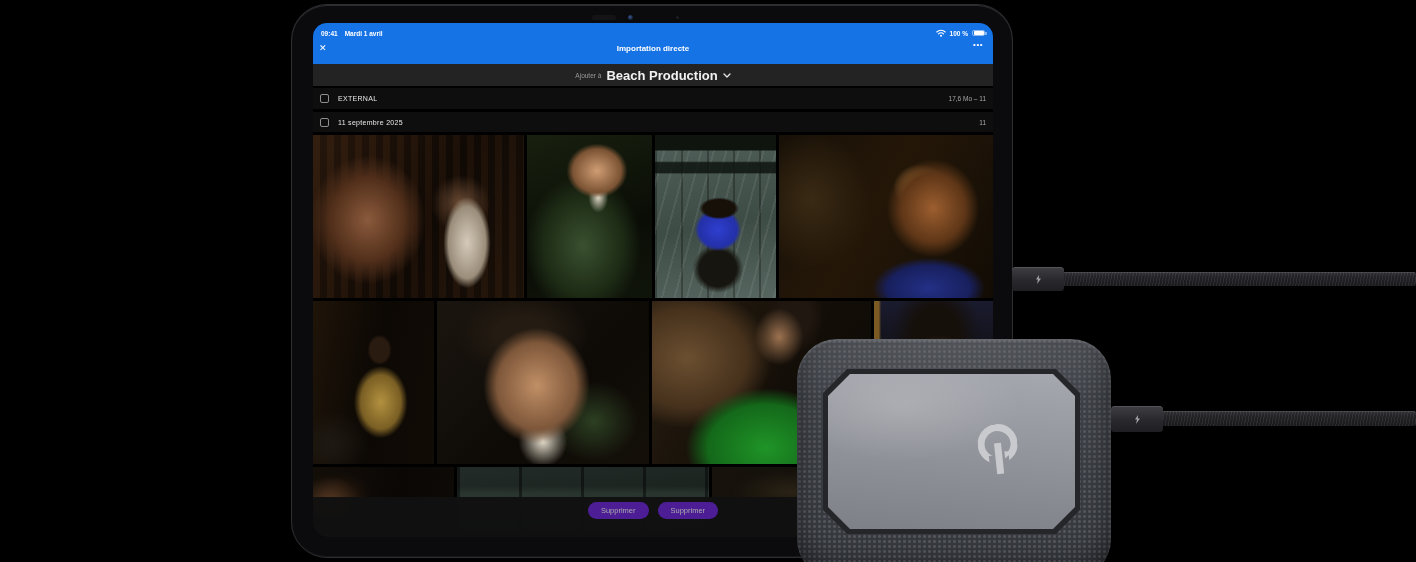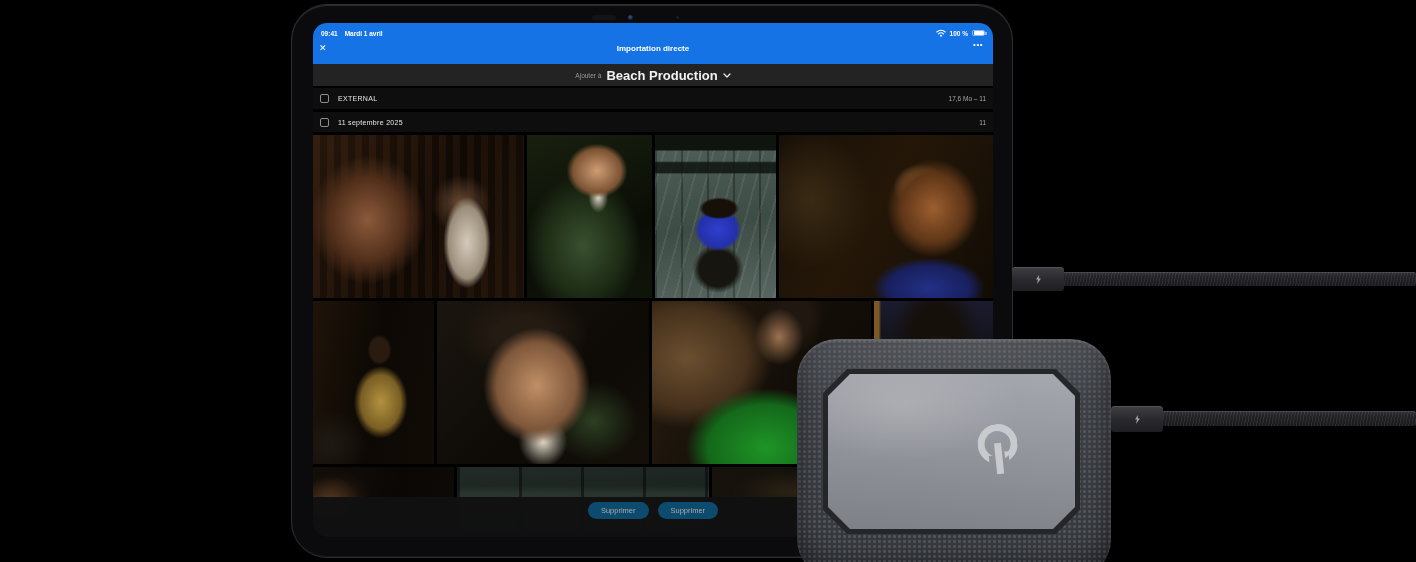--- a/index.html
+++ b/index.html
@@ -121,21 +121,21 @@
   .r3c4{width:84px;background:linear-gradient(120deg,#100d09,#080605);}
 
   
   .footer {
     position:absolute; left:0; right:0; bottom:0; height:40px;
     background:rgba(17,17,17,0.97);
     display:flex; justify-content:center; align-items:flex-start; gap:9px; padding-top:5px;
   }
   .pill {
     height:17px; padding:0 13px; border:none; border-radius:9px;
-    background:#0c4a6e; color:#ababab; font-size:7.5px; font-family:inherit;
+    background:#4c1d95; color:#ababab; font-size:7.5px; font-family:inherit;
     display:flex; align-items:center;
   }
 
   
   .cable-line {
     position:absolute; height:14px; border-radius:2px;
     background:
       repeating-linear-gradient(100deg, rgba(255,255,255,0.07) 0 1px, rgba(0,0,0,0) 1px 3px),
       linear-gradient(180deg,#323236 0%, #222226 35%, #1a1a1d 100%);
     box-shadow: inset 0 1px 0 rgba(255,255,255,0.10);

